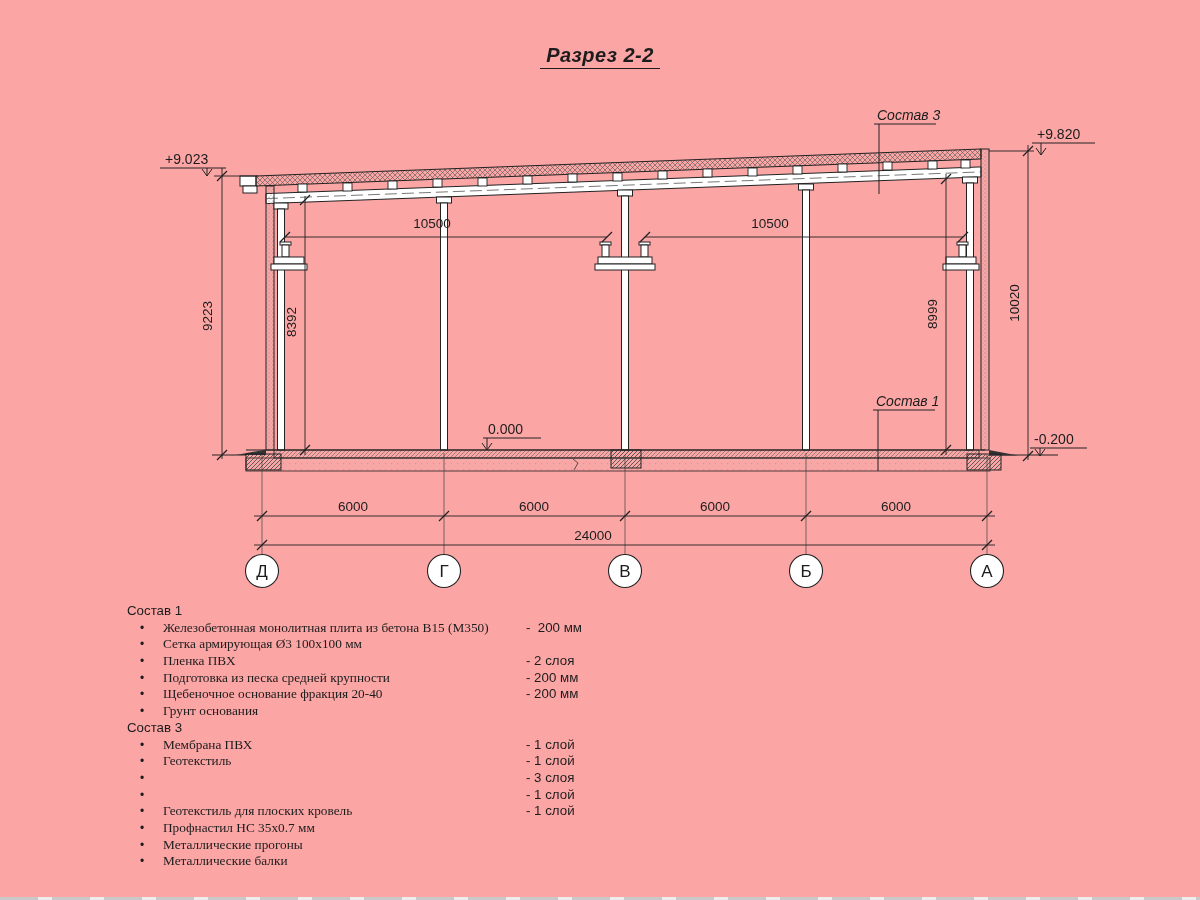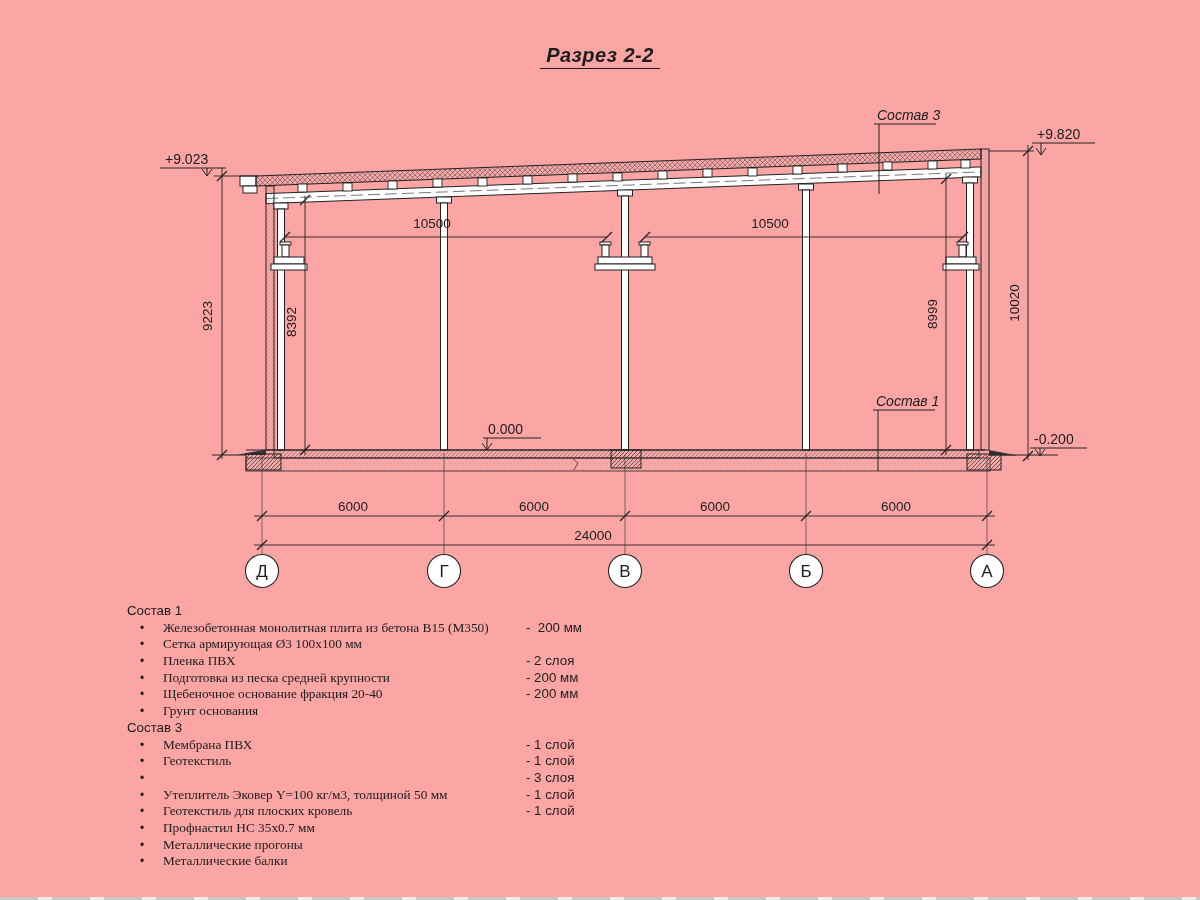--- a/index.html
+++ b/index.html
@@ -270,21 +270,20 @@
         <span class="blt">•</span>
         <span class="ntext">Геотекстиль</span>
         <span class="nval">- 1 слой</span>
       </div>
     <div class="nrow">
         <span class="blt">•</span>
         <span class="nval">- 3 слоя</span>
       </div>
     <div class="nrow">
         <span class="blt">•</span>
-        <span class="ntext">Утеплитель Эковер Y=100 кг/м3, толщиной 50 мм</span>
         <span class="nval">- 1 слой</span>
       </div>
     <div class="nrow">
         <span class="blt">•</span>
         <span class="ntext">Геотекстиль для плоских кровель</span>
         <span class="nval">- 1 слой</span>
       </div>
     <div class="nrow">
         <span class="blt">•</span>
         <span class="ntext">Профнастил НС 35х0.7 мм</span>

